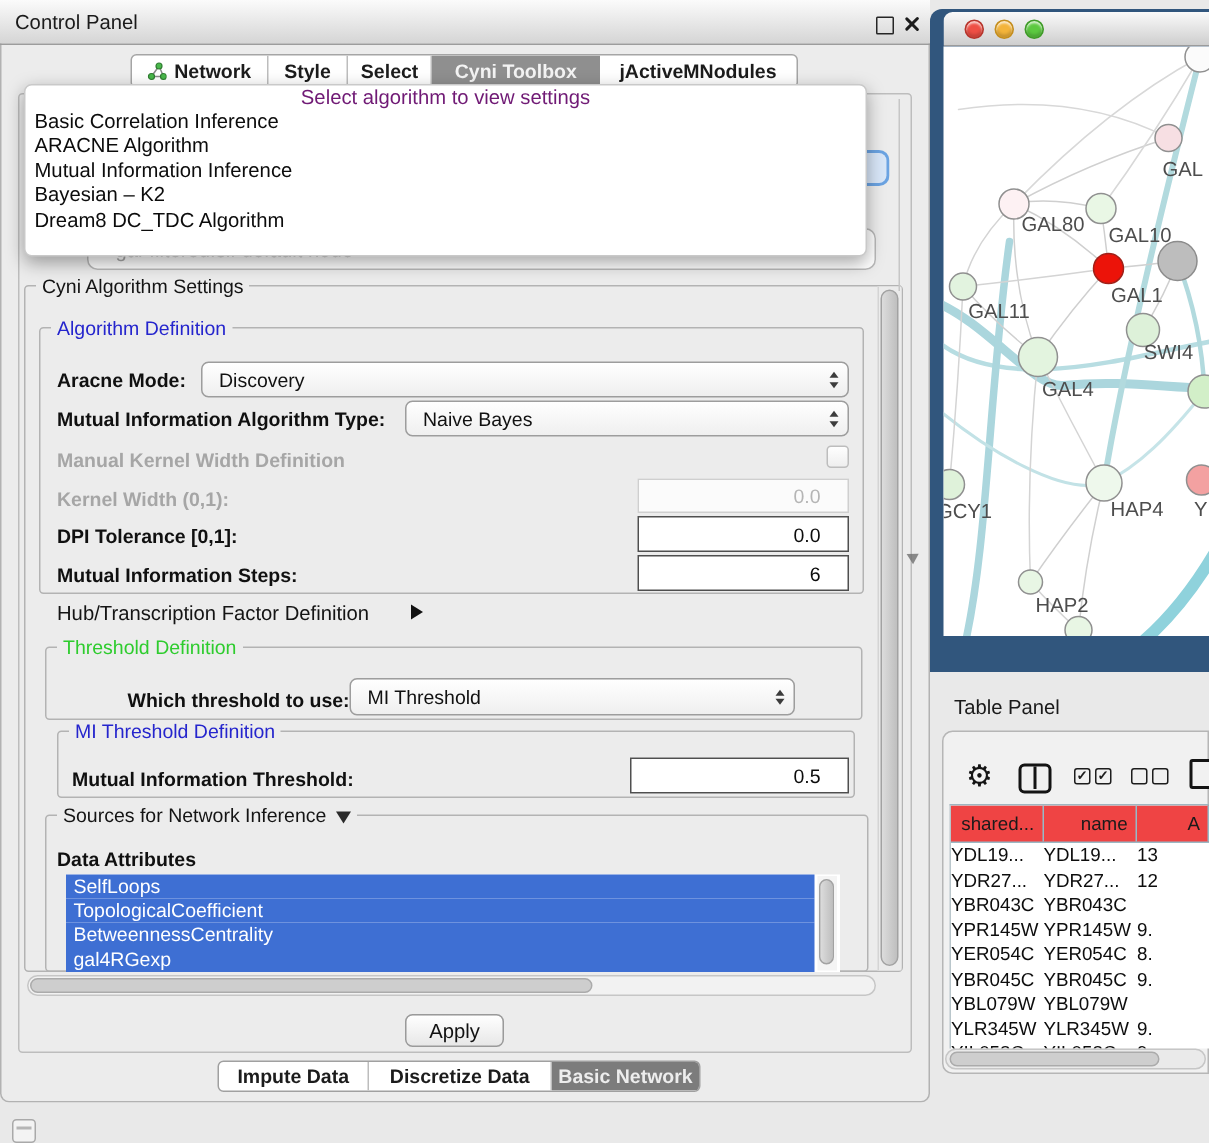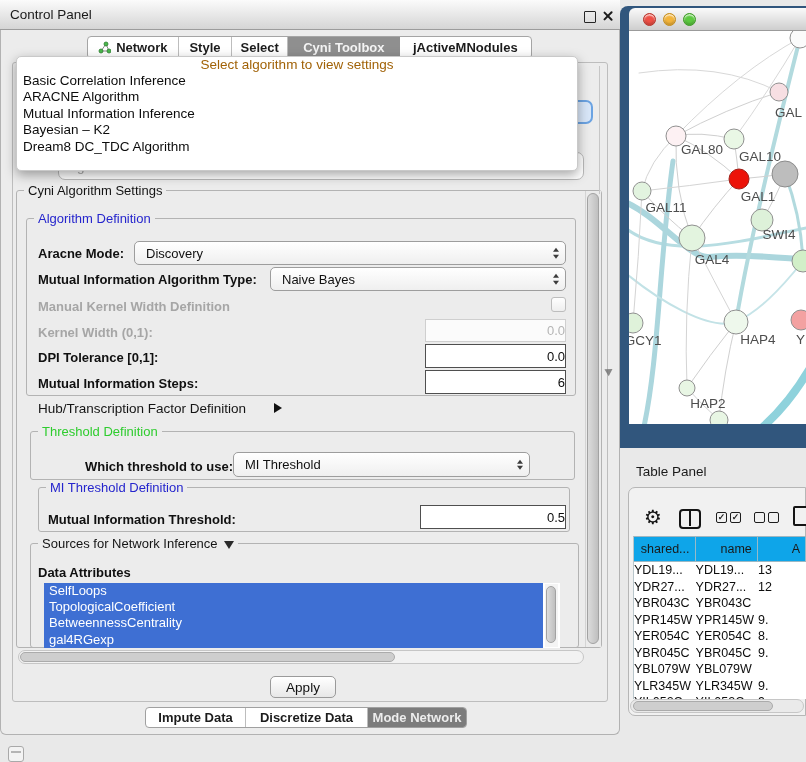--- a/index.html
+++ b/index.html
@@ -15,41 +15,41 @@
 .close-ico:before{transform:rotate(45deg)}.close-ico:after{transform:rotate(-45deg)}
 
 .tabstrip{left:87px;top:36px;width:445px;height:23px;background:#fff;border:1px solid #a5a5a5;border-radius:4px;display:flex;box-sizing:border-box;overflow:hidden}
 .seg{display:flex;align-items:center;justify-content:center;font-size:13px;font-weight:bold;color:#1c1c1c;border-right:1px solid #bdbdbd;box-sizing:border-box}
 .seg:last-child{border-right:none}
 .seg.sel{background:#8f8f8f;color:#f4f4f4;border-right:none}
 
 .content{left:12px;top:62px;width:596px;height:640px;border:1px solid #bdbdbd;border-radius:3px;background:#ececec;box-sizing:border-box}
 
 .popup{left:16px;top:56px;width:562px;height:115px;background:#fff;border:1px solid #c9c9c9;border-radius:5px;box-shadow:0 4px 12px rgba(0,0,0,.35);z-index:20;box-sizing:border-box}
-.pop-ph{height:16px;line-height:16px;text-align:center;color:#a16207;font-size:13.5px}
+.pop-ph{height:16px;line-height:16px;text-align:center;color:#701a75;font-size:13.5px}
 .pop-it{height:16.4px;line-height:16.4px;padding-left:6px;font-size:13.5px;color:#0c0c0c;white-space:nowrap}
 .pop-it.bold{font-weight:normal}
 
 .hidcombo{left:58px;top:152px;width:526px;height:28px;background:#fff;border:1px solid #b9b9b9;border-radius:7px;z-index:2;box-sizing:border-box;font-size:13.5px;color:#a9a9a9;line-height:28px;padding-left:18px}
 .fragline{left:599px;top:66px;width:1px;height:128px;background:#c6c6c6;z-index:2}
 .bluefrag{left:576px;top:100px;width:17px;height:24px;border:2px solid #6ba3e2;border-left:none;border-radius:0 7px 7px 0;background:#d8e6f8;z-index:2;box-sizing:border-box}
 
 .grp{position:absolute;border:1px solid #b3b3b3;border-radius:3px;box-sizing:border-box}
 .gt{position:absolute;top:-8px;left:7px;background:#ececec;padding:0 4px;font-size:13px;white-space:nowrap}
 .gt.blue{color:#2525cd}.gt.green{color:#2ecc2e}.gt.black{color:#141414}
 .bl{position:absolute;font-size:13px;font-weight:bold;color:#101010;white-space:nowrap}
 .bl.gray{color:#a6a6a6}
 .rl{position:absolute;font-size:13.5px;color:#141414;white-space:nowrap}
 
 .combo{position:absolute;background:linear-gradient(#ffffff,#efefef);border:1px solid #9d9d9d;border-radius:5px;box-sizing:border-box;font-size:13px;display:flex;align-items:center;padding-left:11px}
 .sp{position:absolute;right:6px;top:50%;transform:translateY(-50%);display:flex;flex-direction:column;gap:2.5px}
 .tu{width:0;height:0;border-left:3.5px solid transparent;border-right:3.5px solid transparent;border-bottom:4.5px solid #3c3c3c}
 .td2{width:0;height:0;border-left:3.5px solid transparent;border-right:3.5px solid transparent;border-top:4.5px solid #3c3c3c}
 
-.field{position:absolute;background:#fff;border:1px solid #4f4f4f;box-sizing:border-box;font-size:13px;color:#0c0c0c;display:flex;align-items:center;justify-content:flex-end;padding-right:0}
+.field{position:absolute;background:#fff;border:1px solid #4f4f4f;box-sizing:border-box;font-size:13px;color:#0c0c0c;display:flex;align-items:center;justify-content:flex-end;padding-right:18px}
 .field.dis{background:#fbfbfb;border:1px solid #cfcfcf;color:#b5b5b5}
 .checkbox{position:absolute;width:15px;height:15px;border:1px solid #bdbdbd;border-radius:3px;background:linear-gradient(#fefefe,#eeeeee);box-sizing:border-box}
 .tri-r{position:absolute;width:0;height:0;border-top:5.5px solid transparent;border-bottom:5.5px solid transparent;border-left:8px solid #111}
 .tri-dn{display:inline-block;width:0;height:0;border-left:5.5px solid transparent;border-right:5.5px solid transparent;border-top:8px solid #2a2a2a;margin-left:6px;vertical-align:middle}
 
 .attrlist{left:44px;top:583px;width:516px;height:65px;background:#fff;z-index:1}
 .li{height:16.2px;line-height:16.2px;width:499px;background:#3e6fd3;color:#fff;font-size:13px;padding-left:5px;box-sizing:border-box;white-space:nowrap}
 
 .sbtrack-v{position:absolute;background:#ebebeb;border-left:1px solid #d4d4d4;box-sizing:border-box}
 .sbthumb{position:absolute;background:linear-gradient(90deg,#dcdcdc,#bfbfbf);border:1px solid #a2a2a2;border-radius:6px;box-sizing:border-box}
@@ -68,21 +68,21 @@
 .netcanvas{left:629px;top:31px;width:177px;height:393px;background:#ffffff;overflow:hidden}
 
 .tp-title{left:636px;top:464px;font-size:13.5px;color:#1a1a1a}
 .tp-panel{left:628px;top:487px;width:178px;height:229px;background:#f1f1f1;border:1px solid #b6b6b6;border-radius:7px 0 0 7px;box-sizing:border-box}
 .gear{left:644px;top:505px;font-size:20px;color:#141414;font-family:"DejaVu Sans",sans-serif}
 .colico{left:679px;top:509px;width:22px;height:20px;border:2.4px solid #141414;border-radius:4px;box-sizing:border-box}
 .colico:before{content:"";position:absolute;left:8px;top:0;width:2.4px;height:15px;background:#141414}
 .ckbox{display:inline-block;width:11px;height:11px;border:1.6px solid #1d1d1d;border-radius:2px;box-sizing:border-box;font-size:9px;line-height:8px;font-weight:bold;text-align:center;color:#1d1d1d;margin-right:3px;vertical-align:top}
 .fileico{left:793px;top:506px;width:15px;height:20px;border:2.4px solid #141414;border-radius:2px;box-sizing:border-box;background:#f1f1f1}
 .tablebox{left:633px;top:536px;width:173px;height:163px;overflow:hidden;border-left:1px solid #b9c6cb;border-top:1px solid #9fb6c0;box-sizing:border-box}
-.thead{display:flex;height:25px;background:#0ea5e9;border-bottom:1px solid #9ab8c4;box-sizing:border-box}
+.thead{display:flex;height:25px;background:#ef4444;border-bottom:1px solid #9ab8c4;box-sizing:border-box}
 .th{display:flex;align-items:center;justify-content:flex-end;padding-right:5px;font-size:12.5px;color:#1a1a1a;border-right:1px solid #97bac8;box-sizing:border-box;white-space:nowrap;overflow:hidden}
 .tbody{background:#fff}
 .trow{display:flex;height:16.5px}
 .tdc{display:flex;align-items:center;font-size:12.5px;color:#0d0d0d;box-sizing:border-box;white-space:nowrap;overflow:hidden}
 .cursor{left:604px;top:367px;width:0;height:0;border-top:4px solid transparent;border-bottom:4px solid transparent;border-right:7px solid #6f6f6f;transform:rotate(28deg);opacity:.8}
 .cornerico{left:8px;top:746px;width:16px;height:16px;border:1px solid #a9a9a9;border-radius:3px;background:#f3f3f3;box-sizing:border-box}
 .cornerico:before{content:"";position:absolute;left:2px;top:4px;width:10px;height:1.6px;background:#b5b5b5}
 </style>
 </head>
 <body>
@@ -221,21 +221,21 @@
       <span>Apply</span>
     </div>
   <div class="abs botstrip">
     <div class="bseg" style="width:100px">
         <span>Impute Data</span>
       </div>
     <div class="bseg" style="width:122px">
         <span>Discretize Data</span>
       </div>
     <div class="bseg sel" style="width:98px">
-        <span>Mode Network</span>
+        <span>Basic Network</span>
       </div>
   </div>
 
   <div class="abs cursor"></div>
 
   <div class="abs cornerico"></div>
 
   <div class="abs netframe"></div>
   <div class="abs nettitle">
     <span class="light" style="left:14px;background:#ee4f45;border:1px solid #b5352c"></span>

